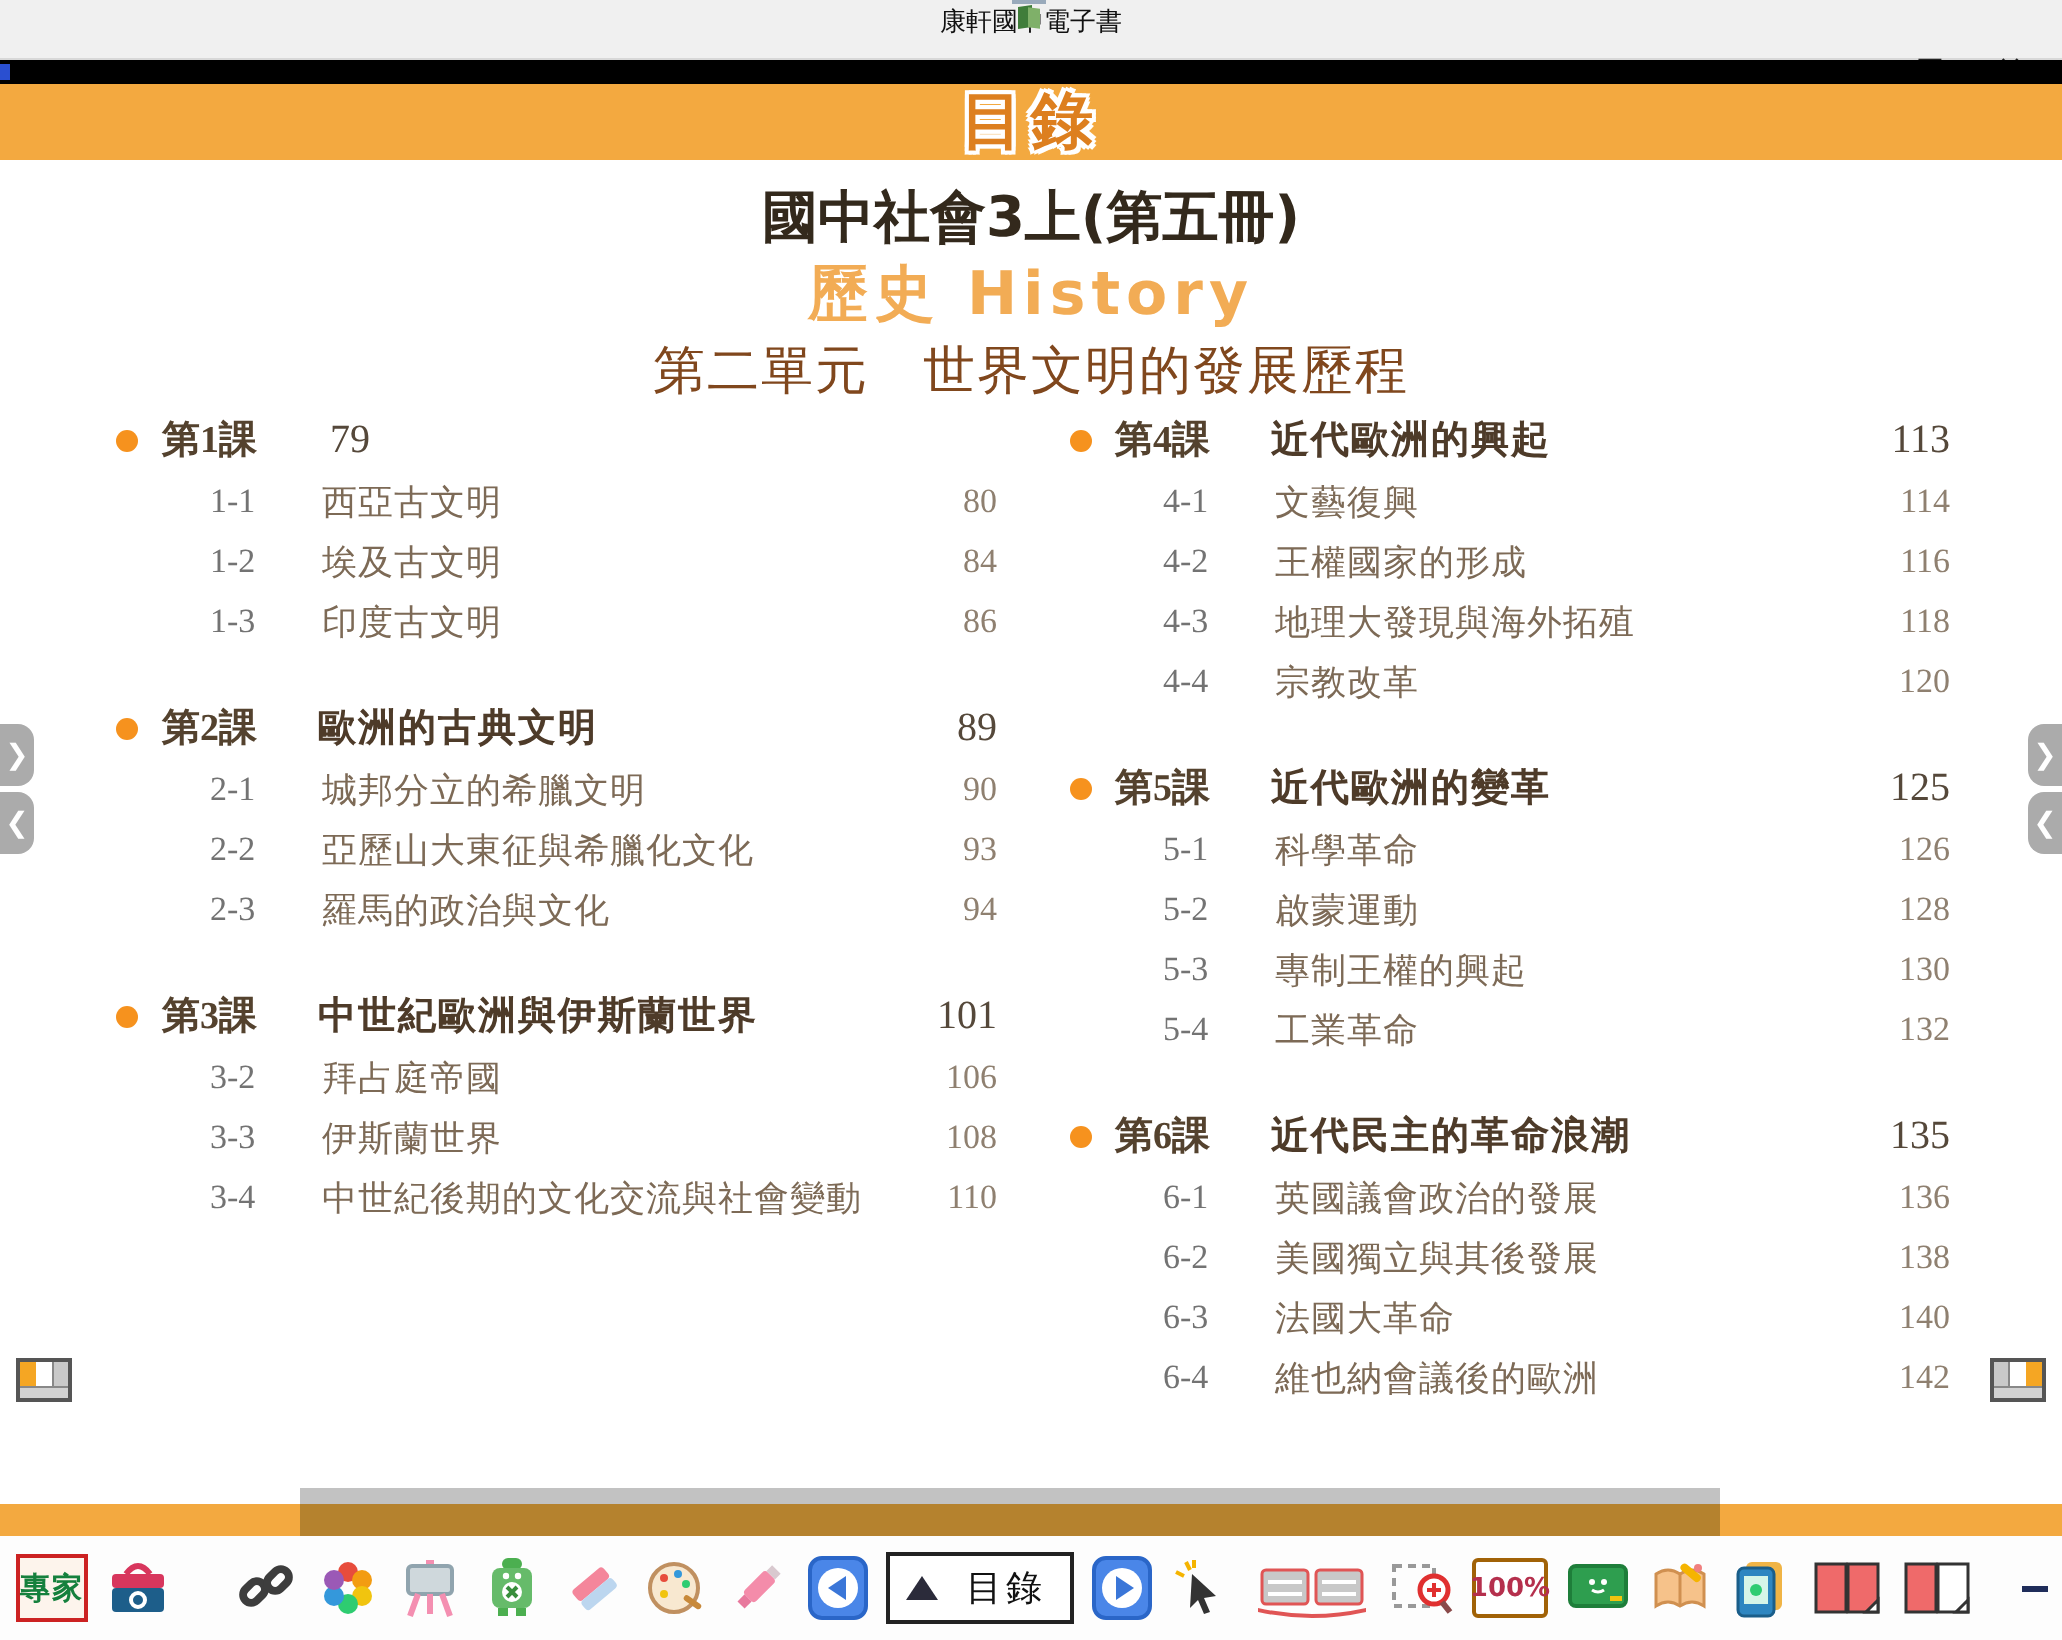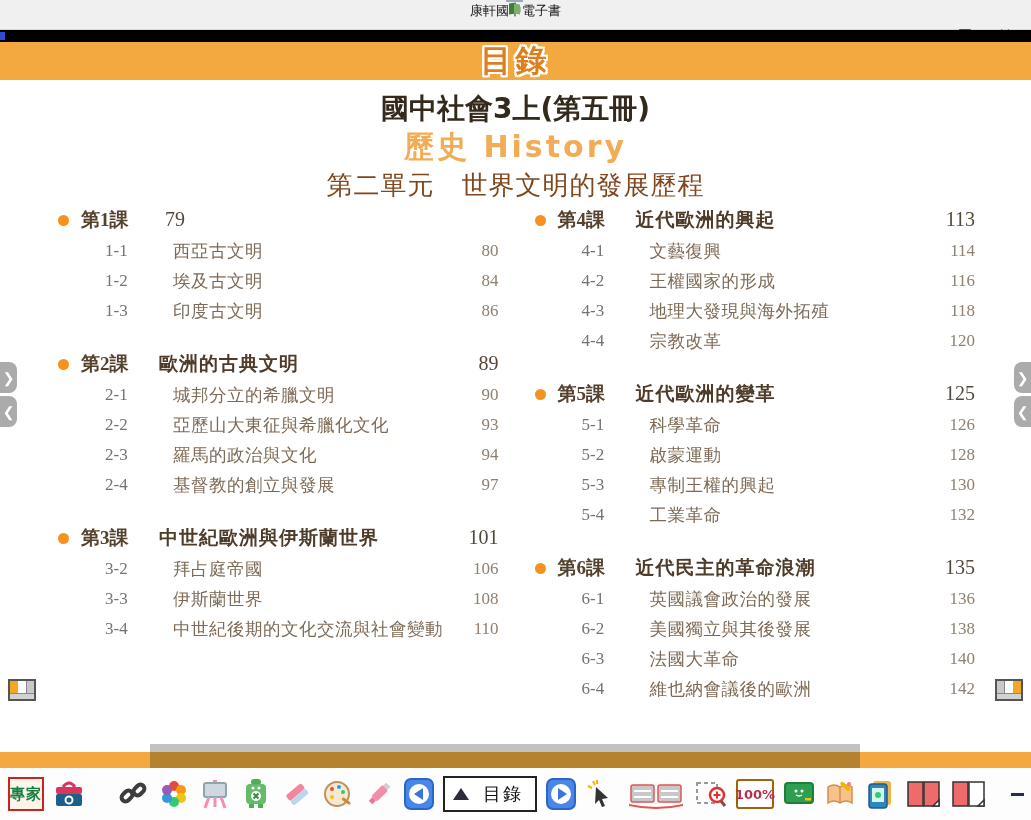--- a/index.html
+++ b/index.html
@@ -32,21 +32,21 @@
   .toc { position:absolute; top:207px; left:58px; right:56px; display:flex; gap:36px; }
   .toc-col { flex:1; }
   .lesson { margin-bottom:25px;font-family:Liberation Serif, serif; }
   .lesson-head { display:flex; align-items:baseline; cursor:pointer; margin-bottom:3px; }
   .dot { width:11px; height:11px; border-radius:50%; background:#F6921E; align-self:center; margin-right:12px; flex:0 0 11px; }
   .lnum { font-size:19px; font-weight:bold; color:#54422e; width:62px; flex:0 0 62px; }
   .ltitle { font-size:19px; font-weight:bold; color:#4e3b29; flex:1; margin-left:16px; letter-spacing:1px; }
   .lpage { font-size:20px; color:#55483a; min-width:42px; text-align:right; }
   .sub { display:flex; align-items:flex-start; padding-left:47px; line-height:30px; cursor:pointer; }
   .snum { font-size:17px; color:#737373; width:40px; flex:0 0 40px; }
-  .stitle { font-size:17.5px; color:#7d6a56; flex:1; margin-left:28px; letter-spacing:.5px; }
+  .stitle { font-size:17.5px; color:#7d6a56; flex:1; margin-left:16px; letter-spacing:.5px; }
   .spage { font-size:17px; color:#8f8070; min-width:42px; text-align:right; line-height:30px; }
 
   
   .side-tabs { position:absolute; top:362px; display:flex; flex-direction:column; gap:3px; }
   .side-tabs.left { left:0; }
   .side-tabs.right { right:0; }
   .side-tab { width:17px; height:31px; background:#ababab; color:#fff; font-size:14px; font-weight:bold; display:flex; align-items:center; justify-content:center; cursor:pointer; }
   .side-tabs.left .side-tab { border-radius:0 8px 8px 0; }
   .side-tabs.right .side-tab { border-radius:8px 0 0 8px; }
 
@@ -148,25 +148,20 @@
         <div class="sub">
           <span class="snum">2-2</span>
           <span class="stitle">亞歷山大東征與希臘化文化</span>
           <span class="spage">93</span>
         </div>
         <div class="sub">
           <span class="snum">2-3</span>
           <span class="stitle">羅馬的政治與文化</span>
           <span class="spage">94</span>
         </div>
-        <div class="sub">
-          <span class="snum">2-4</span>
-          <span class="stitle">基督教的創立與發展</span>
-          <span class="spage">97</span>
-        </div>
       </div>
 
       <div class="lesson">
         <div class="lesson-head">
           <span class="dot"></span>
           <span class="lnum">第3課</span>
           <span class="ltitle">中世紀歐洲與伊斯蘭世界</span>
           <span class="lpage">101</span>
         </div>
         <div class="sub">

